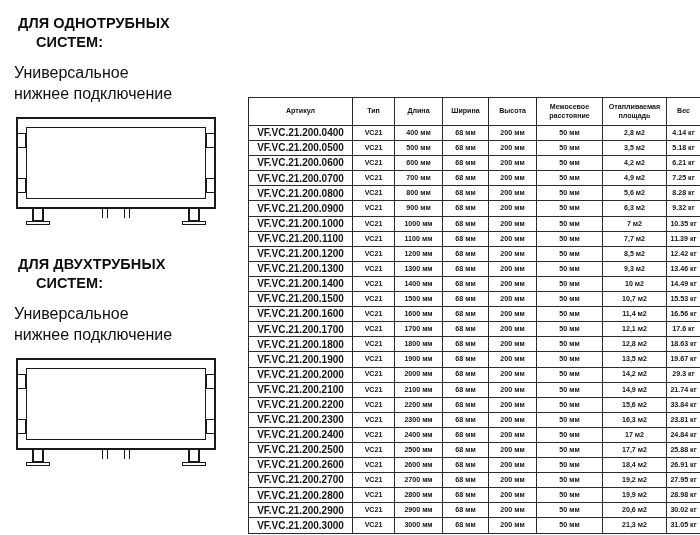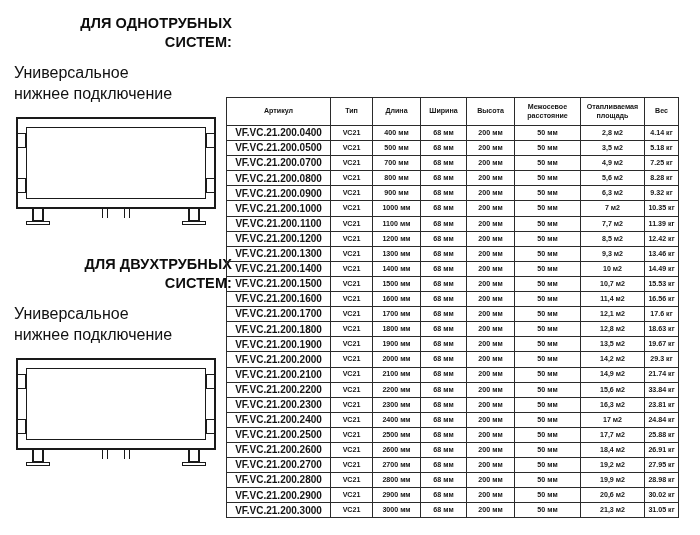--- a/index.html
+++ b/index.html
@@ -26,21 +26,20 @@
     width: 218px;
   }
 
   .head-bold {
     font-size: 14.5px;
     font-weight: bold;
     line-height: 1.3;
     letter-spacing: 0.1px;
     margin: 0 0 10px 4px;
     color: #0d0d0d;
-    text-align: right;
   }
   .head-bold .ln2 { display: block; padding-left: 18px; }
 
   .head-sub {
     font-size: 16px;
     font-weight: normal;
     line-height: 1.35;
     margin: 0 0 12px 0;
     color: #111;
   }
@@ -102,21 +101,21 @@
     height: 4px;
     border: 1.5px solid #1a1a1a;
     background: #fff;
   }
 
   .block-2 { margin-top: 30px; }
 
   
   .table-wrap {
     position: absolute;
-    left: 226px;
+    left: 248px;
     top: 97px;
     width: 452px;
   }
   table.spec {
     border-collapse: collapse;
     width: 452px;
     table-layout: fixed;
     font-size: 7.1px;
     color: #141414;
   }
@@ -268,20 +267,30 @@
             <td class="art">VF.VC.21.200.0500</td>
             <td class="typ">VC21</td>
             <td class="len">500 мм</td>
             <td class="wid">68 мм</td>
             <td class="hei">200 мм</td>
             <td class="axl">50 мм</td>
             <td class="are">3,5 м2</td>
             <td class="wgt">5.18 кг</td>
           </tr>
           <tr>
+            <td class="art">VF.VC.21.200.0600</td>
+            <td class="typ">VC21</td>
+            <td class="len">600 мм</td>
+            <td class="wid">68 мм</td>
+            <td class="hei">200 мм</td>
+            <td class="axl">50 мм</td>
+            <td class="are">4,2 м2</td>
+            <td class="wgt">6.21 кг</td>
+          </tr>
+          <tr>
             <td class="art">VF.VC.21.200.0700</td>
             <td class="typ">VC21</td>
             <td class="len">700 мм</td>
             <td class="wid">68 мм</td>
             <td class="hei">200 мм</td>
             <td class="axl">50 мм</td>
             <td class="are">4,9 м2</td>
             <td class="wgt">7.25 кг</td>
           </tr>
           <tr>

